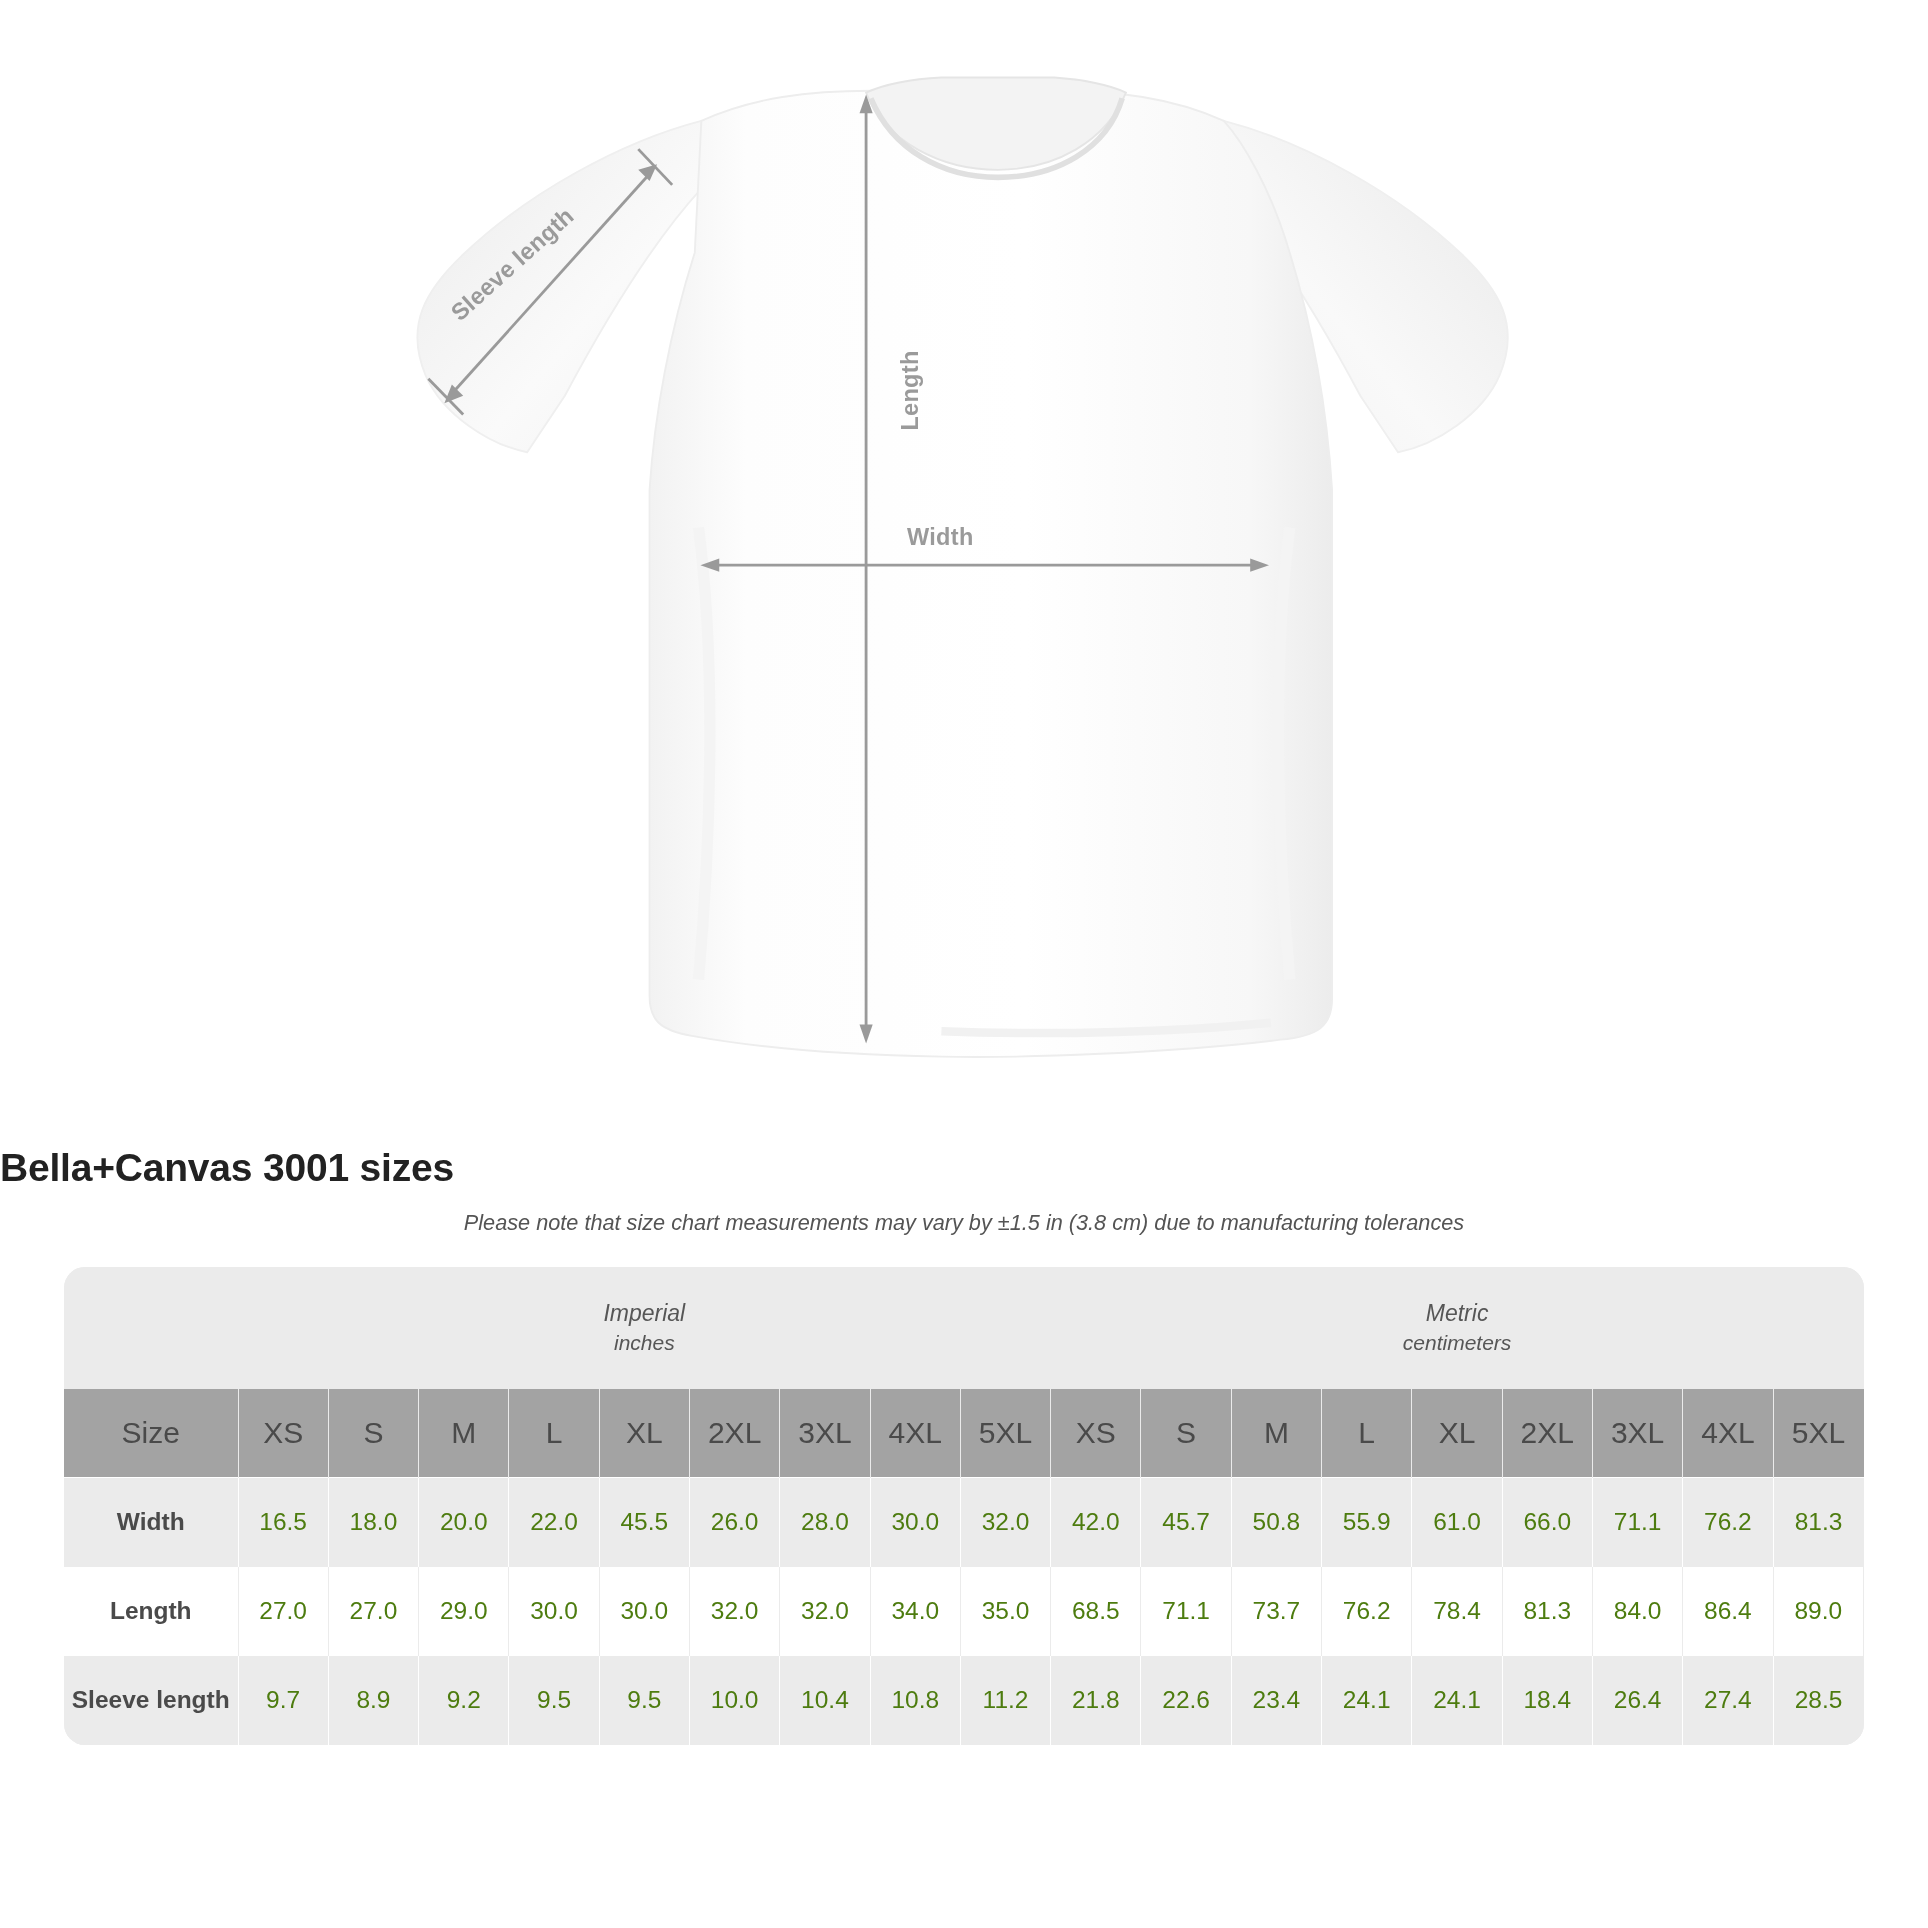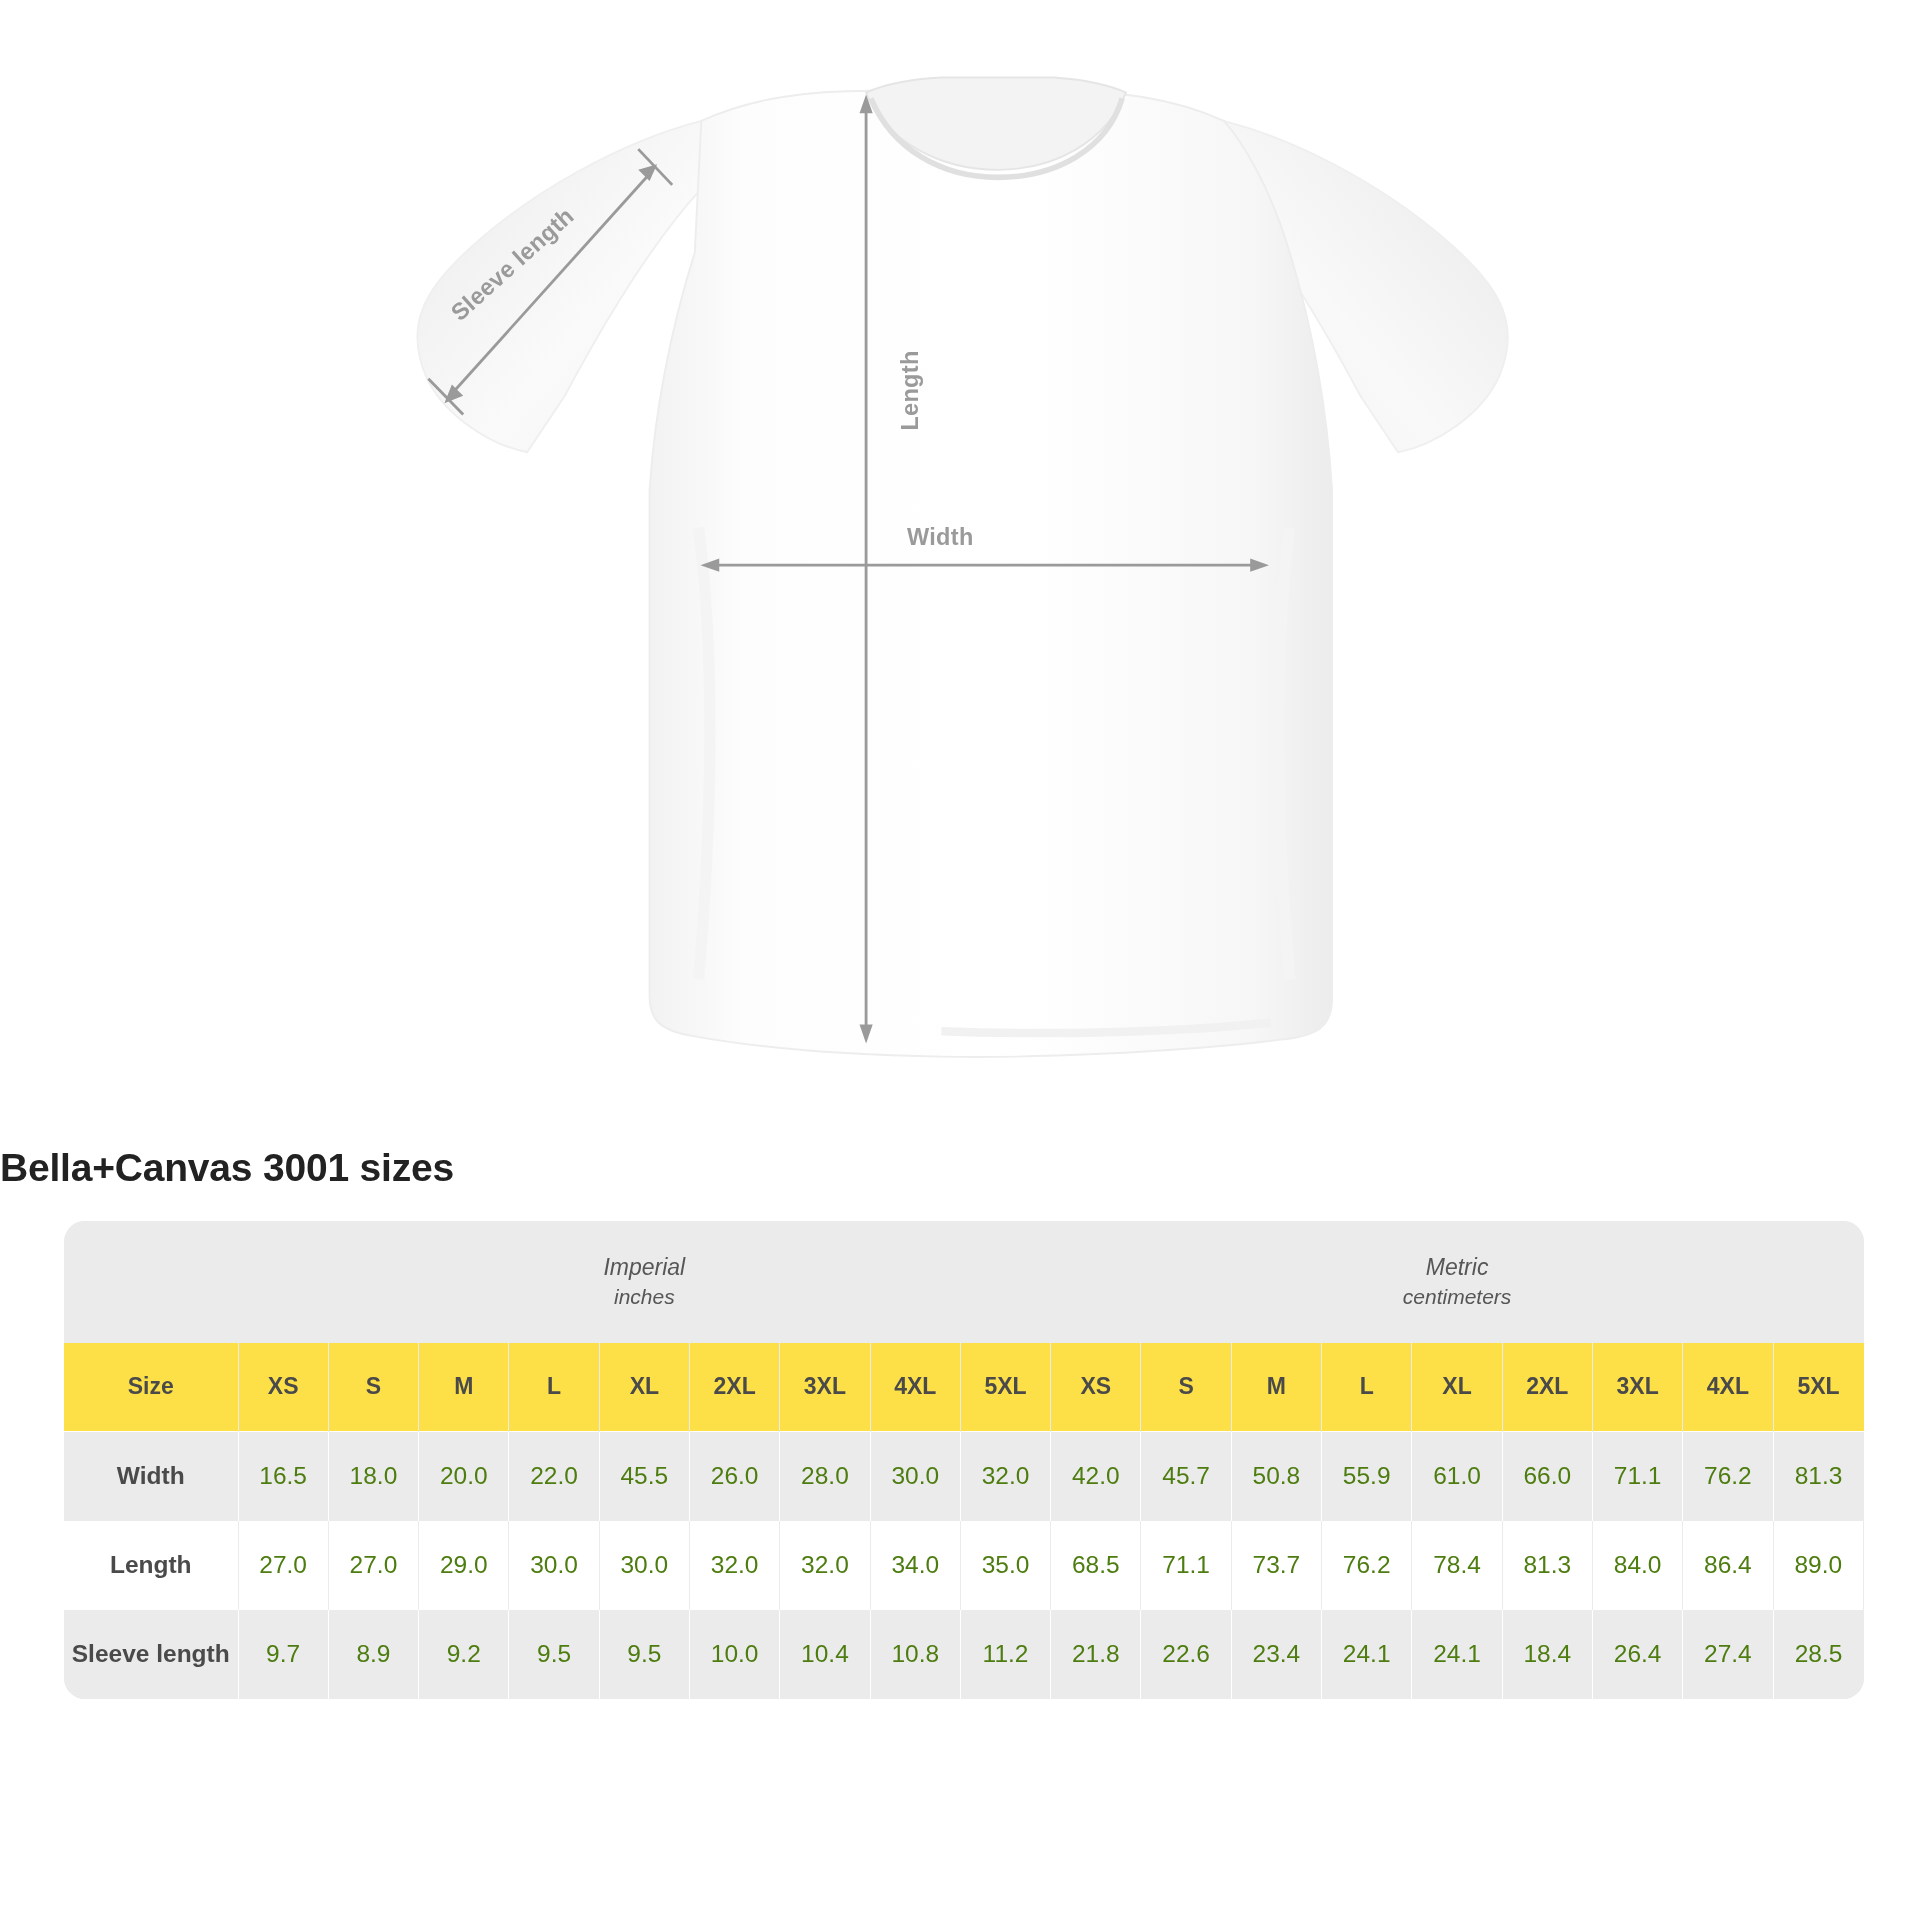--- a/index.html
+++ b/index.html
@@ -94,23 +94,23 @@
   .unit-sub {
     font-size: 21px;
     font-style: italic;
     color: #565656;
     margin-top: 4px;
   }
 
   
   .hdr-row td {
     height: 89px;
-    background: #fde047;
-    font-size: 23px;
-    font-weight: bold;
+    background: #a3a3a3;
+    font-size: 30px;
+    font-weight: normal;
     color: #4a4a4a;
     border-right: 0.9px solid #ebebeb;
   }
   .hdr-row td:last-child { border-right: none; }
   .row-label {
     font-size: 24.5px;
     font-weight: bold;
     color: #4a4a4a;
   }
 
@@ -193,20 +193,21 @@
         <line x1="678" y1="158" x2="714" y2="196"></line>
       </g>
     </svg>
 
     <div class="dim-label width-label">Width</div>
     <div class="dim-label length-label">Length</div>
     <div class="dim-label sleeve-label">Sleeve length</div>
   </div>
 
   <div class="chart-title">Bella+Canvas 3001 sizes</div>
+  <div class="chart-note">Please note that size chart measurements may vary by ±1.5 in (3.8 cm) due to manufacturing tolerances</div>
 
   <div class="table-wrap">
     <table class="sizes">
       <colgroup>
         <col style="width:174px">
         <col span="18">
       </colgroup>
       <tbody>
 
         <tr>

